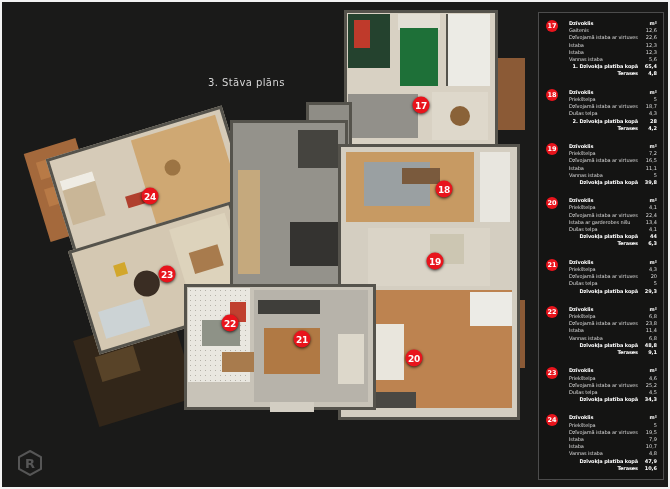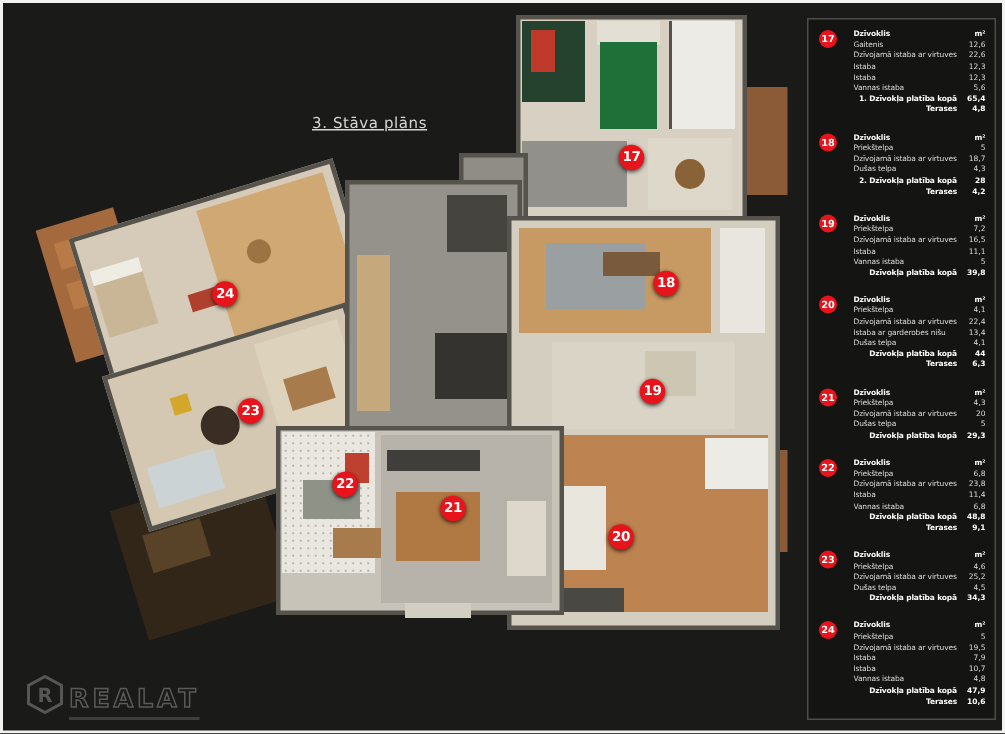--- a/index.html
+++ b/index.html
@@ -18,21 +18,21 @@
   .marker {
     position:absolute; width:17px; height:17px; border-radius:50%;
     background:var(--red,#e8141c); color:#fff; font-size:9px; font-weight:bold;
     display:flex; align-items:center; justify-content:center;
     transform:translate(-50%,-50%); box-shadow:0 1px 3px rgba(0,0,0,.75);
     z-index:6; letter-spacing:-0.3px;
   }
   
   .plan-title {
     position:absolute; left:206px; top:75px; font-size:10px; color:#d6d6d6;
-    text-decoration:underline; letter-spacing:0.4px; z-index:4;
+    letter-spacing:0.4px; z-index:4;
   }
   
   .sidebar {
     position:absolute; left:536px; top:10px; width:126px; height:468px;
     box-sizing:border-box; border:1px solid #4c4c4c; background:#141413;
     padding:7px 6px; display:flex; flex-direction:column;
     justify-content:space-between; z-index:5;
   }
   .apt { position:relative; padding-left:24px; }
   .apt-badge {
@@ -398,16 +398,15 @@
   </div>
 </div>
 
   <div class="logo">
     <span>
       <svg width="24" height="26" viewBox="0 0 24 26">
         <polygon points="12,1 23,7 23,19 12,25 1,19 1,7" fill="none" stroke="#565656" stroke-width="2"></polygon>
         <text x="12" y="18" text-anchor="middle" font-size="13" font-weight="bold" fill="#565656" font-family="DejaVu Sans, sans-serif">R</text>
       </svg>
     </span>
-    <span class="logo-text">REALAT</span>
   </div>
 
 </div>
 
 </body></html>

